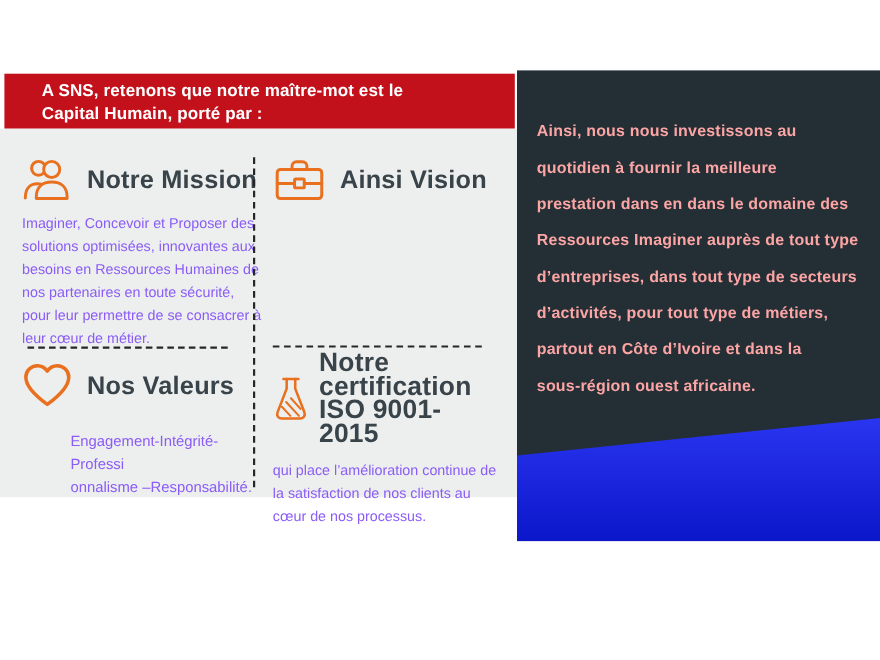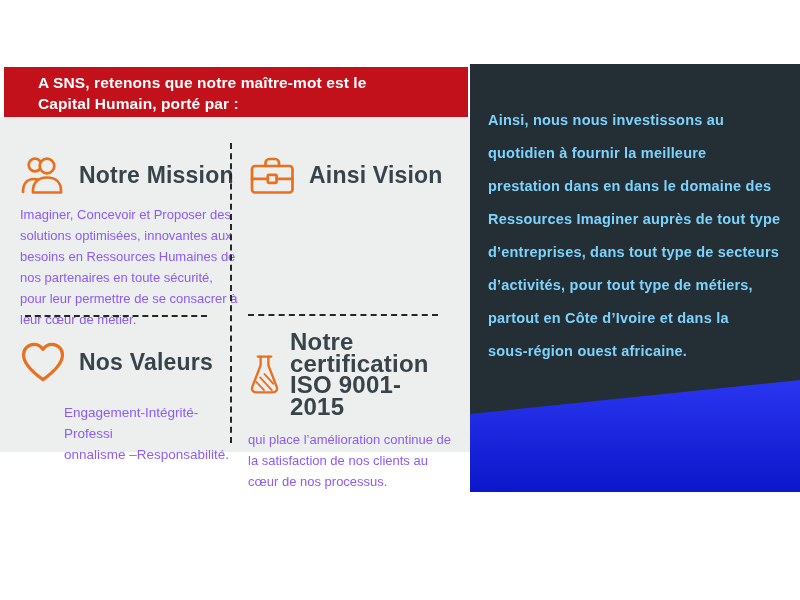--- a/index.html
+++ b/index.html
@@ -13,21 +13,21 @@
     background:var(--red,#c3111b);color:#ffffff;
     font-size:15.5px;font-weight:bold;line-height:21px;
     padding:5px 0 0 34px;box-sizing:border-box;letter-spacing:.1px;
   }
   
   .gray-panel{
     position:absolute;left:0;top:117px;width:470px;height:335px;
     background:var(--gray,#ecefee);
   }
   .quad{position:absolute;}
-  .quad .head{display:flex;align-items:center;gap:13px;margin-top:12px;}
+  .quad .head{display:flex;align-items:center;gap:13px;}
   .quad h2{
     margin:0;font-size:23px;font-weight:bold;color:#39434a;letter-spacing:.2px;
   }
   .quad .body{
     margin-top:9px;font-size:13px;line-height:21px;color:#8b5cf6;
   }
   .quad-mission{left:20px;top:26px;width:218px;}
   .quad-vision{left:248px;top:26px;width:218px;}
   .quad-valeurs{left:20px;top:212px;width:220px;}
   .quad-valeurs .body{margin-top:18px;font-size:13.5px;margin-left:44px;}
@@ -48,21 +48,21 @@
   .icon{flex:0 0 auto;}
   .stroke{fill:none;stroke:var(--orange,#e8701e);stroke-width:2.7;stroke-linecap:round;stroke-linejoin:round;}
   .stroke-fill{fill:var(--gray,#ecefee);stroke:var(--orange,#e8701e);stroke-width:2.7;stroke-linecap:round;stroke-linejoin:round;}
   
   .dark-panel{
     position:absolute;left:470px;top:64px;width:330px;height:468px;
     background:var(--dark,#242e35);overflow:hidden;
   }
   .dark-text{
     position:absolute;left:18px;top:40px;right:8px;
-    color:#7dd3fc;font-size:14.5px;font-weight:bold;letter-spacing:.2px;
+    color:#fca5a5;font-size:14.5px;font-weight:bold;letter-spacing:.2px;
   }
   .dark-text .line{line-height:33px;white-space:nowrap;}
   .blue-wedge{position:absolute;left:0;bottom:0;width:330px;height:152px;}
   .blue-wedge .stop-top{stop-color:var(--blue_top,#2a35f0);}
   .blue-wedge .stop-bottom{stop-color:var(--blue_bottom,#000cbc);}
 </style>
 </head>
 <body>
 
 <div class="canvas">

